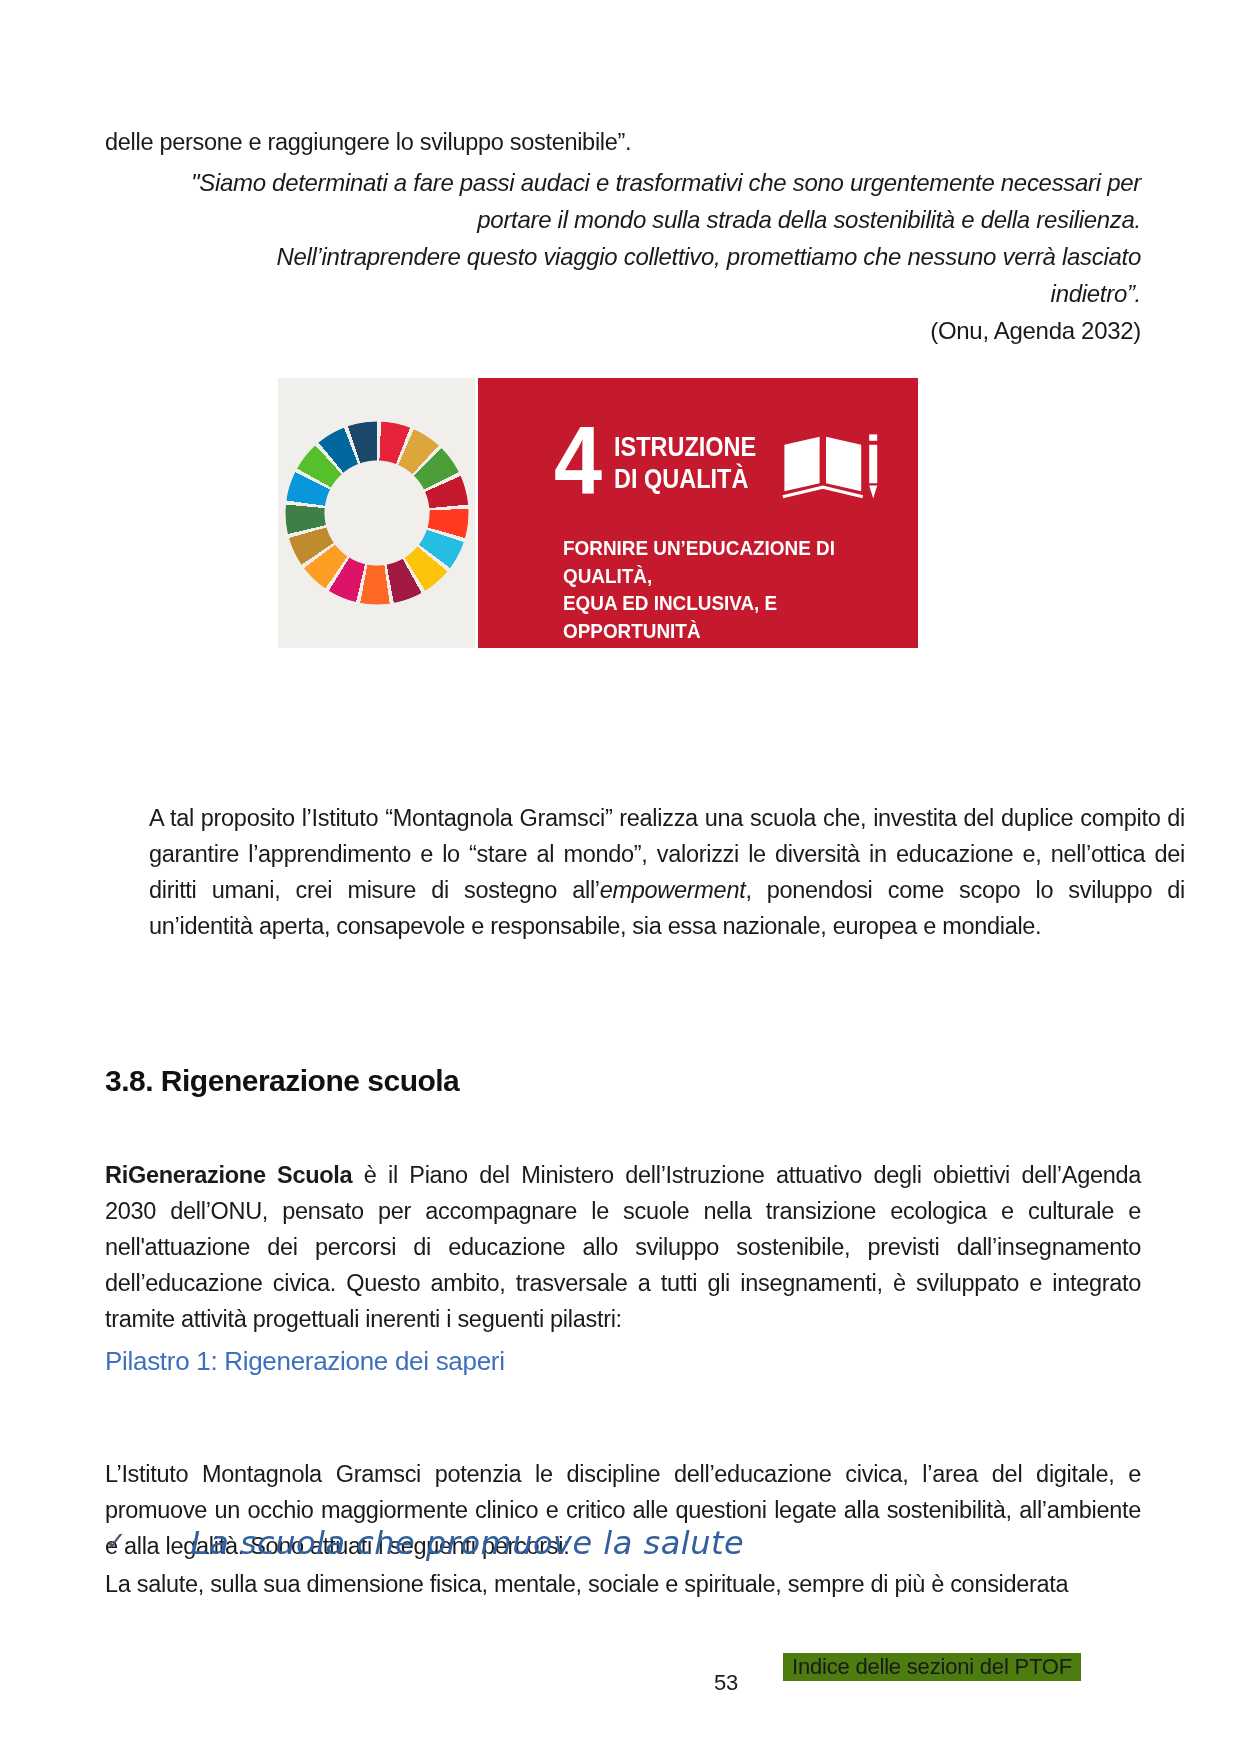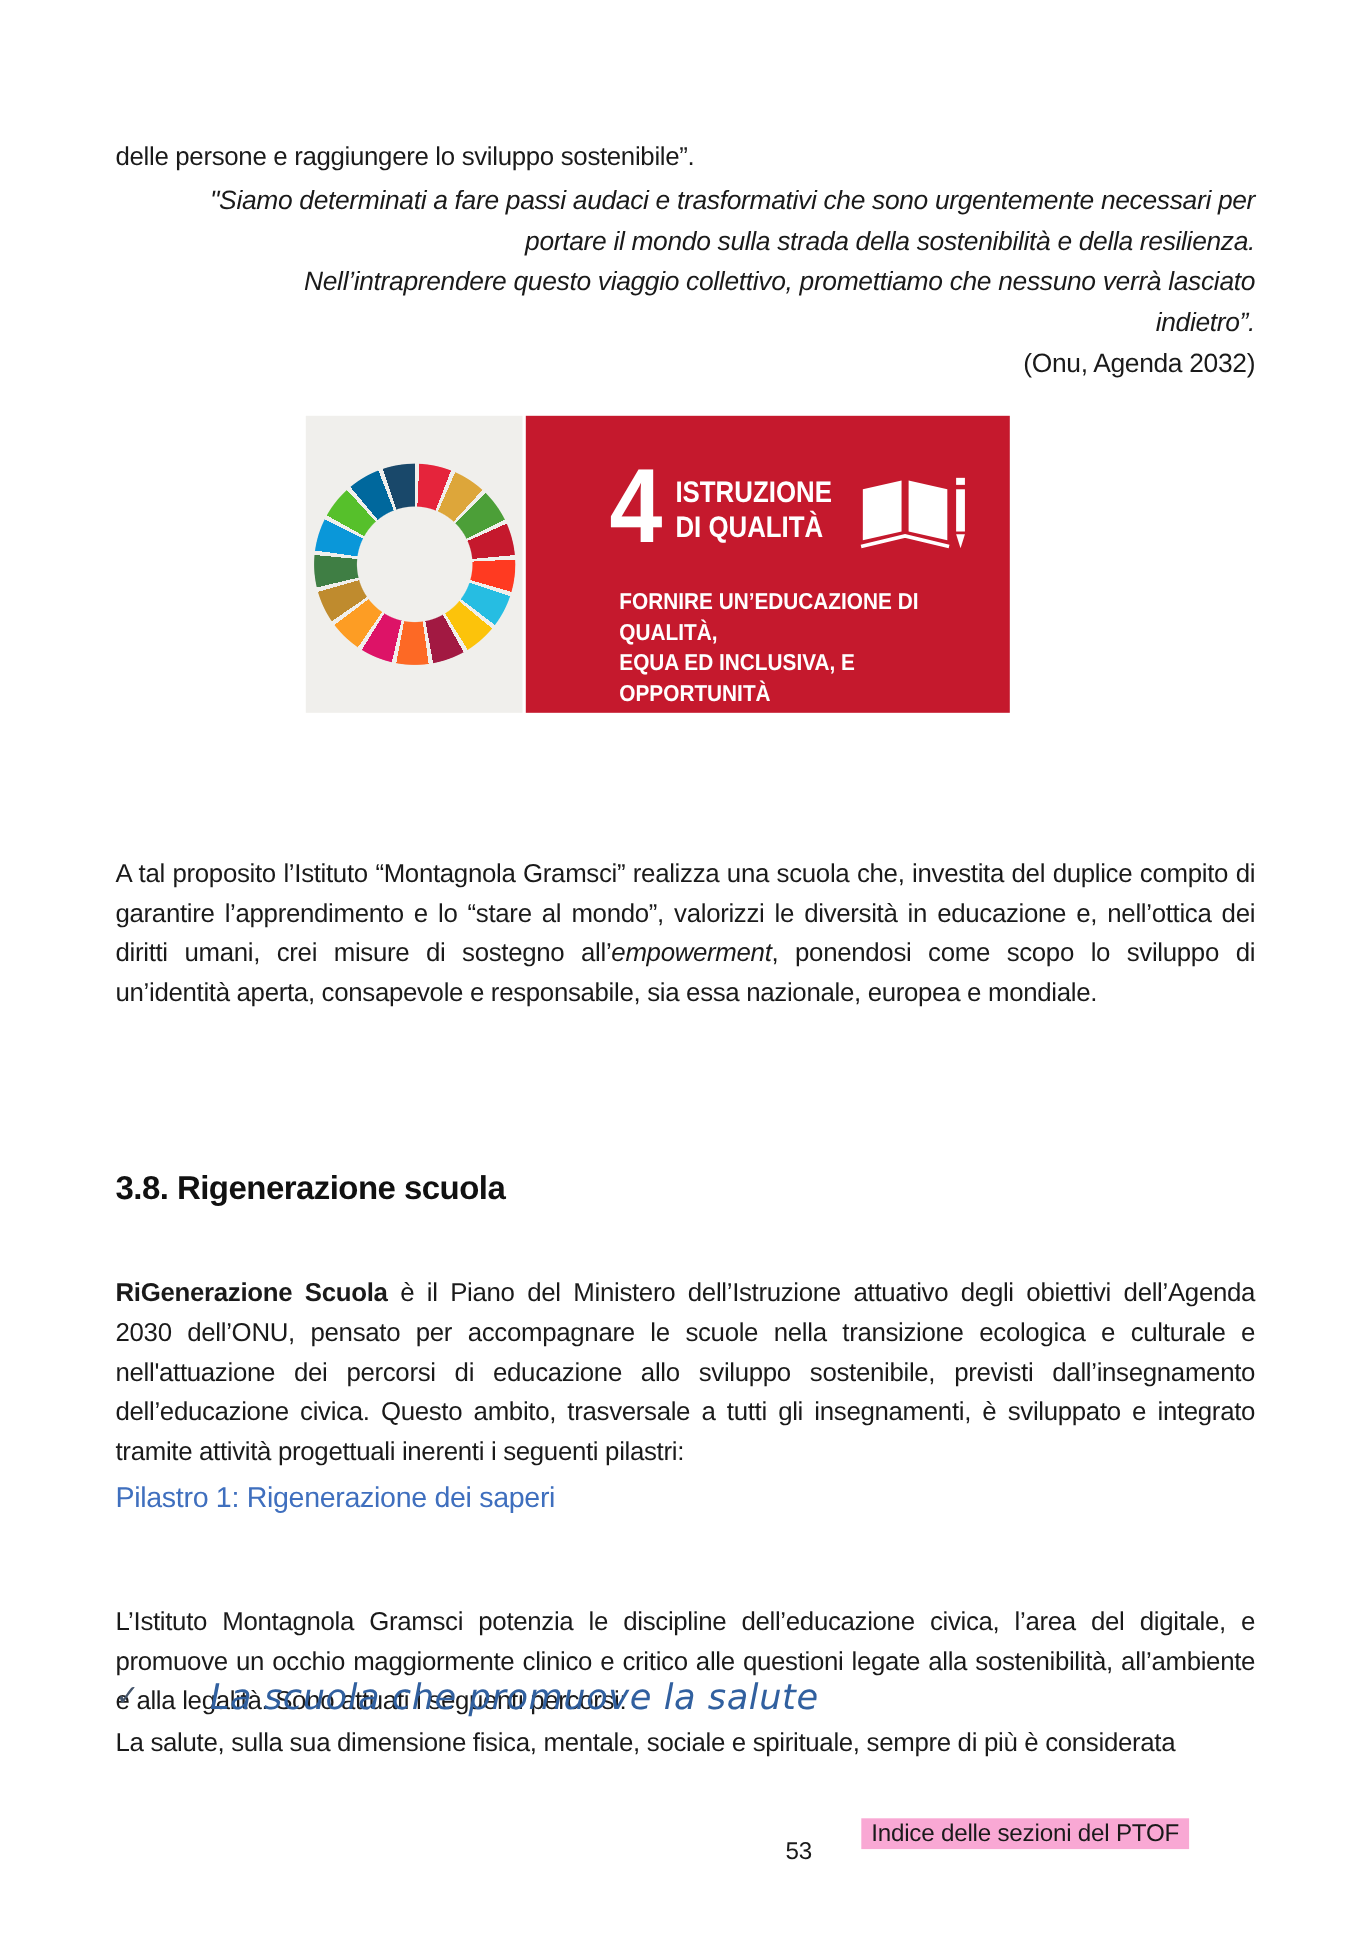--- a/index.html
+++ b/index.html
@@ -42,21 +42,21 @@
     font-size:27px; line-height:32px; white-space:pre-line;
     transform:scaleX(0.87); transform-origin:left top;
   }
   .book { position:absolute; left:300px; top:50px; width:104px; height:80px; }
   .gdesc {
     position:absolute; left:85px; top:156px; font-weight:bold;
     font-size:21px; line-height:27.5px; white-space:pre-line;
     transform:scaleX(0.9); transform-origin:left top;
   }
 
-  .p-istituto { top:776px; }
+  .p-istituto { top:800px;margin-left:44px; }
 
   .section-heading {
     position:absolute; left:105px; top:1064px; margin:0;
     font-size:30px; line-height:34px; letter-spacing:-0.5px; color:#111;
   }
   .p-rigen { top:1157px; }
 
   .pilastro {
     position:absolute; left:105px; top:1346px;
     font-size:26px; line-height:30px; 
@@ -128,16 +128,16 @@
 
   <div class="check-line">
     <span class="check">✓</span>
     <span class="script" style="color: rgb(49, 96, 159);">La scuola che promuove la salute</span>
   </div>
 
   <p class="body p-salute">La salute, sulla sua dimensione fisica, mentale, sociale e spirituale, sempre di più è considerata</p>
 
   <div class="footer">
     <span class="page-num">53</span>
-    <span class="hl" style="background: #f9a8d4;">Indice delle sezioni del PTOF</span>
+    <span class="hl" style="background: #4d7c0f;">Indice delle sezioni del PTOF</span>
   </div>
 
 </div>
 
 </body></html>

